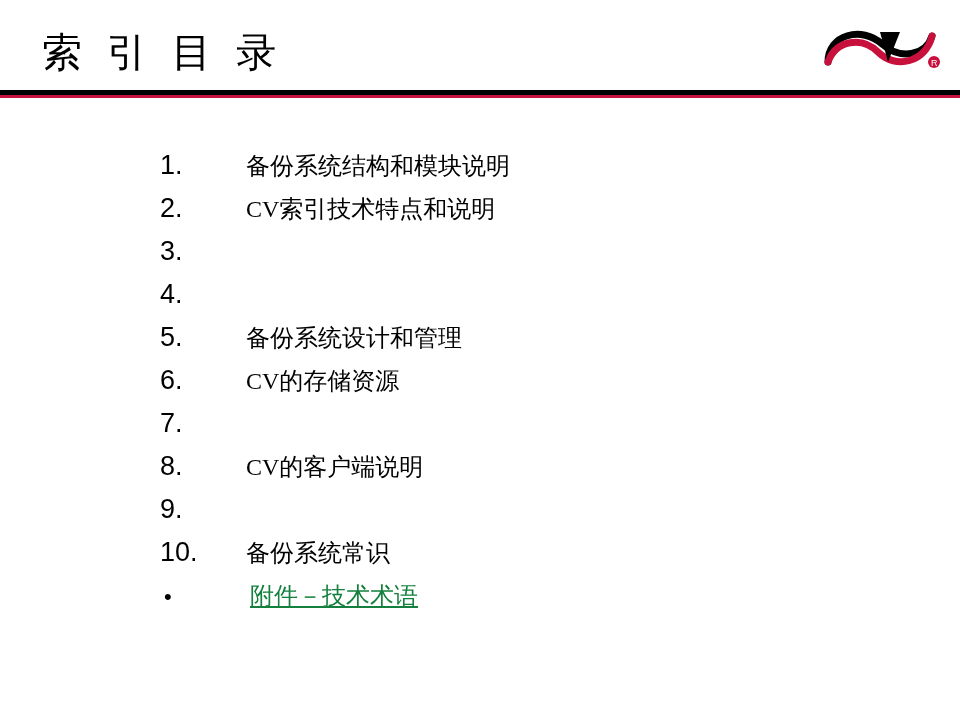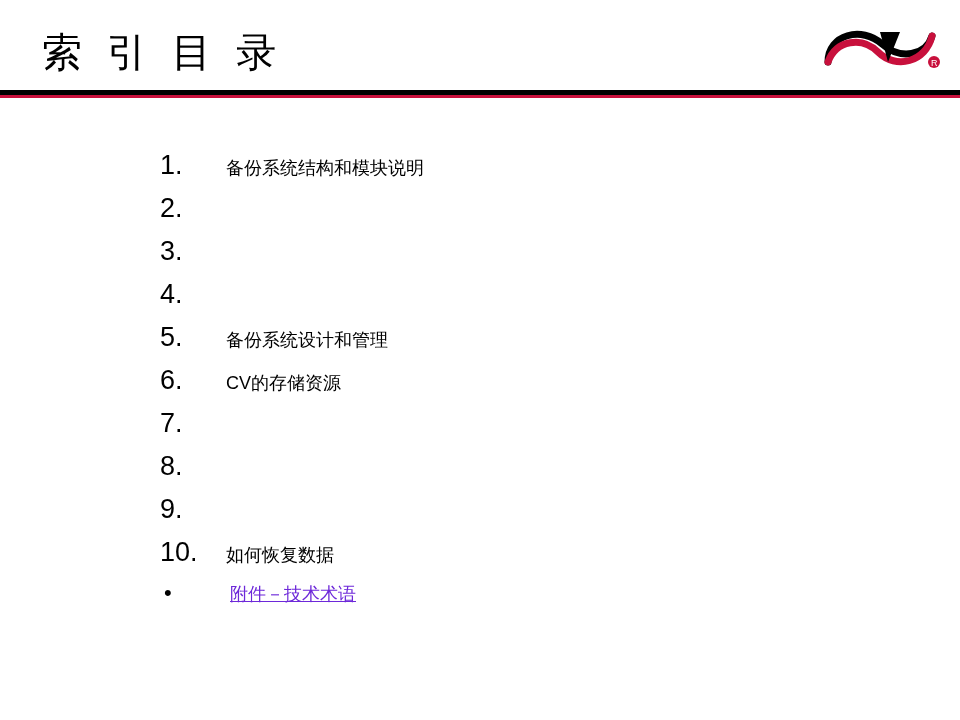--- a/index.html
+++ b/index.html
@@ -79,27 +79,28 @@
     flex: 0 0 66px;
     text-align: left;
     color: #000000;
     font-family: "Liberation Sans", sans-serif;
   }
   .toc-num.bullet {
     font-size: 22px;
     padding-left: 4px;
   }
   .toc-text {
-    font-family: Liberation Sans, sans-serif;
-    font-size: 18px;
+    font-family: Liberation Serif, serif;
+    font-size: 24px;
     color: #000000;
     white-space: nowrap;
+    margin-left: 20px;
   }
   .toc-text.link {
-    color: #6d28d9;
+    color: #15803d;
     text-decoration: underline;
     cursor: pointer;
   }
 </style>
 </head>
 <body>
 
 <div class="slide">
 
   <div class="slide-title">索 引 目 录</div>
@@ -119,20 +120,21 @@
 
   <div class="toc">
 
     <div class="toc-item">
       <span class="toc-num">1.</span>
       <span class="toc-text">备份系统结构和模块说明</span>
     </div>
 
     <div class="toc-item">
       <span class="toc-num">2.</span>
+      <span class="toc-text">CV索引技术特点和说明</span>
     </div>
 
     <div class="toc-item">
       <span class="toc-num">3.</span>
     </div>
 
     <div class="toc-item">
       <span class="toc-num">4.</span>
     </div>
 
@@ -145,29 +147,30 @@
       <span class="toc-num">6.</span>
       <span class="toc-text">CV的存储资源</span>
     </div>
 
     <div class="toc-item">
       <span class="toc-num">7.</span>
     </div>
 
     <div class="toc-item">
       <span class="toc-num">8.</span>
+      <span class="toc-text">CV的客户端说明</span>
     </div>
 
     <div class="toc-item">
       <span class="toc-num">9.</span>
     </div>
 
     <div class="toc-item">
       <span class="toc-num">10.</span>
-      <span class="toc-text">如何恢复数据</span>
+      <span class="toc-text">备份系统常识</span>
     </div>
 
     <div class="toc-item">
       <span class="toc-num bullet">•</span>
       <span class="toc-text link">附件－技术术语</span>
     </div>
 
   </div>
 </div>
 

